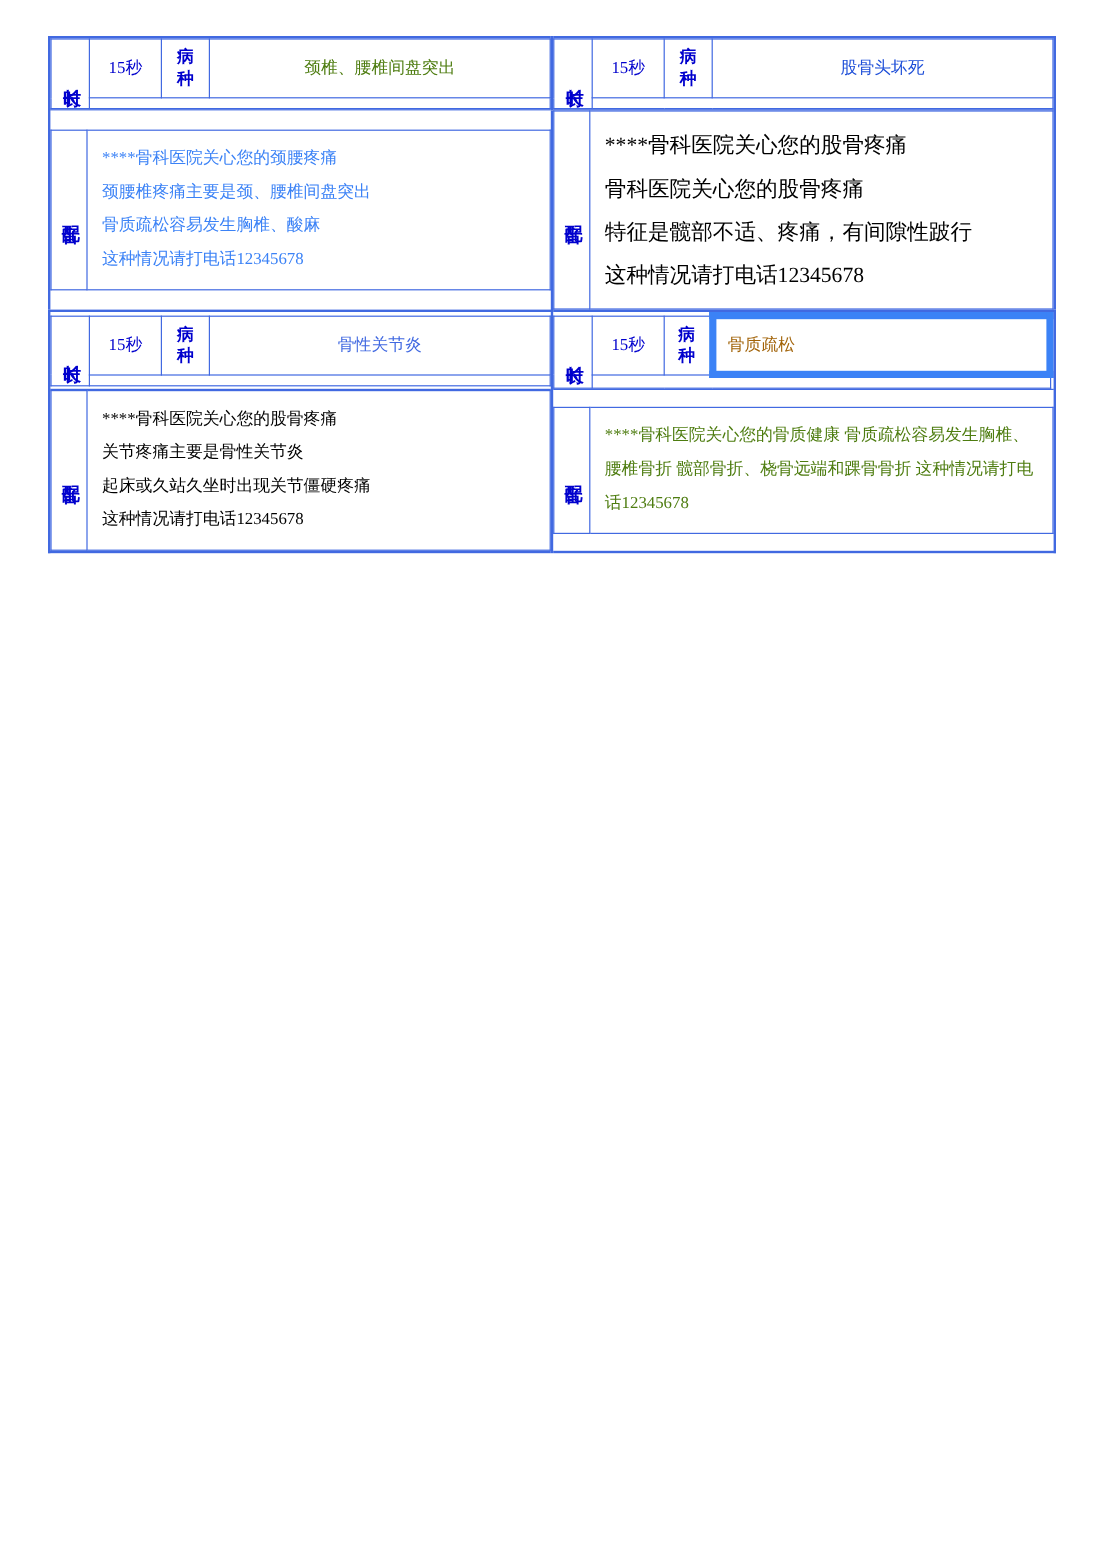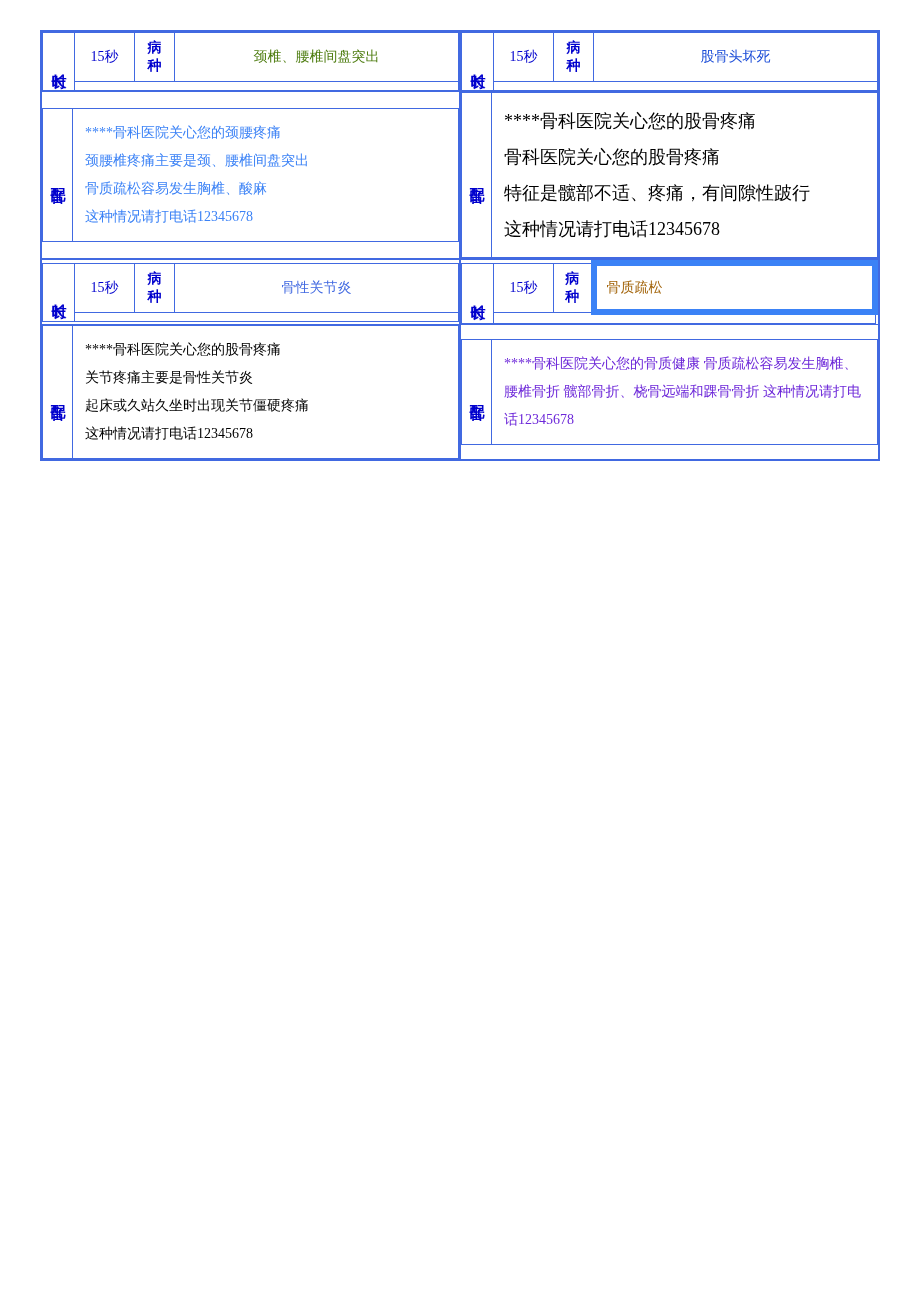--- a/index.html
+++ b/index.html
@@ -147,21 +147,21 @@
           </td>
         </tr>
       </tbody>
           </table>
     </td>
     <td style="padding:0;">
       <table style="width:100%; border-collapse:collapse; height:100%;">
         <tbody>
               <tr>
           <td style="border:1px solid #4169e1; color:#0000cd; font-weight:bold; font-size:15px; text-align:center; writing-mode:vertical-rl; padding:8px 4px; white-space:nowrap; width:30px; vertical-align:middle;">配音</td>
-          <td style="padding:10px 12px; line-height:2; font-size:14px; color:#6d28d9;">
+          <td style="padding:10px 12px; line-height:2; font-size:14px; color:#4d7c0f;">
             <span>****骨科医院关心您的骨质健康 骨质疏松容易发生胸椎、腰椎骨折 髋部骨折、桡骨远端和踝骨骨折 这种情况请打电话12345678</span>
           </td>
         </tr>
       </tbody>
           </table>
     </td>
   </tr>
 </tbody>
   </table>
 

